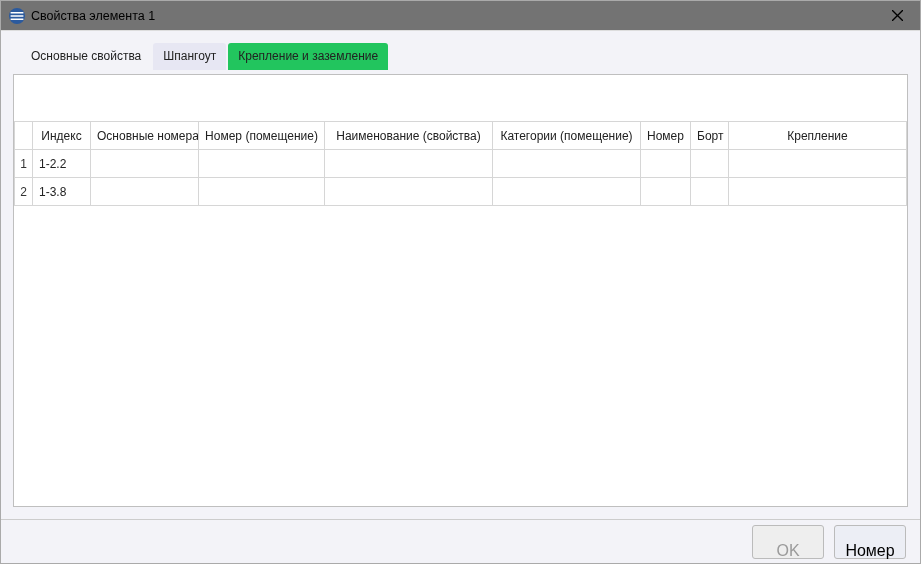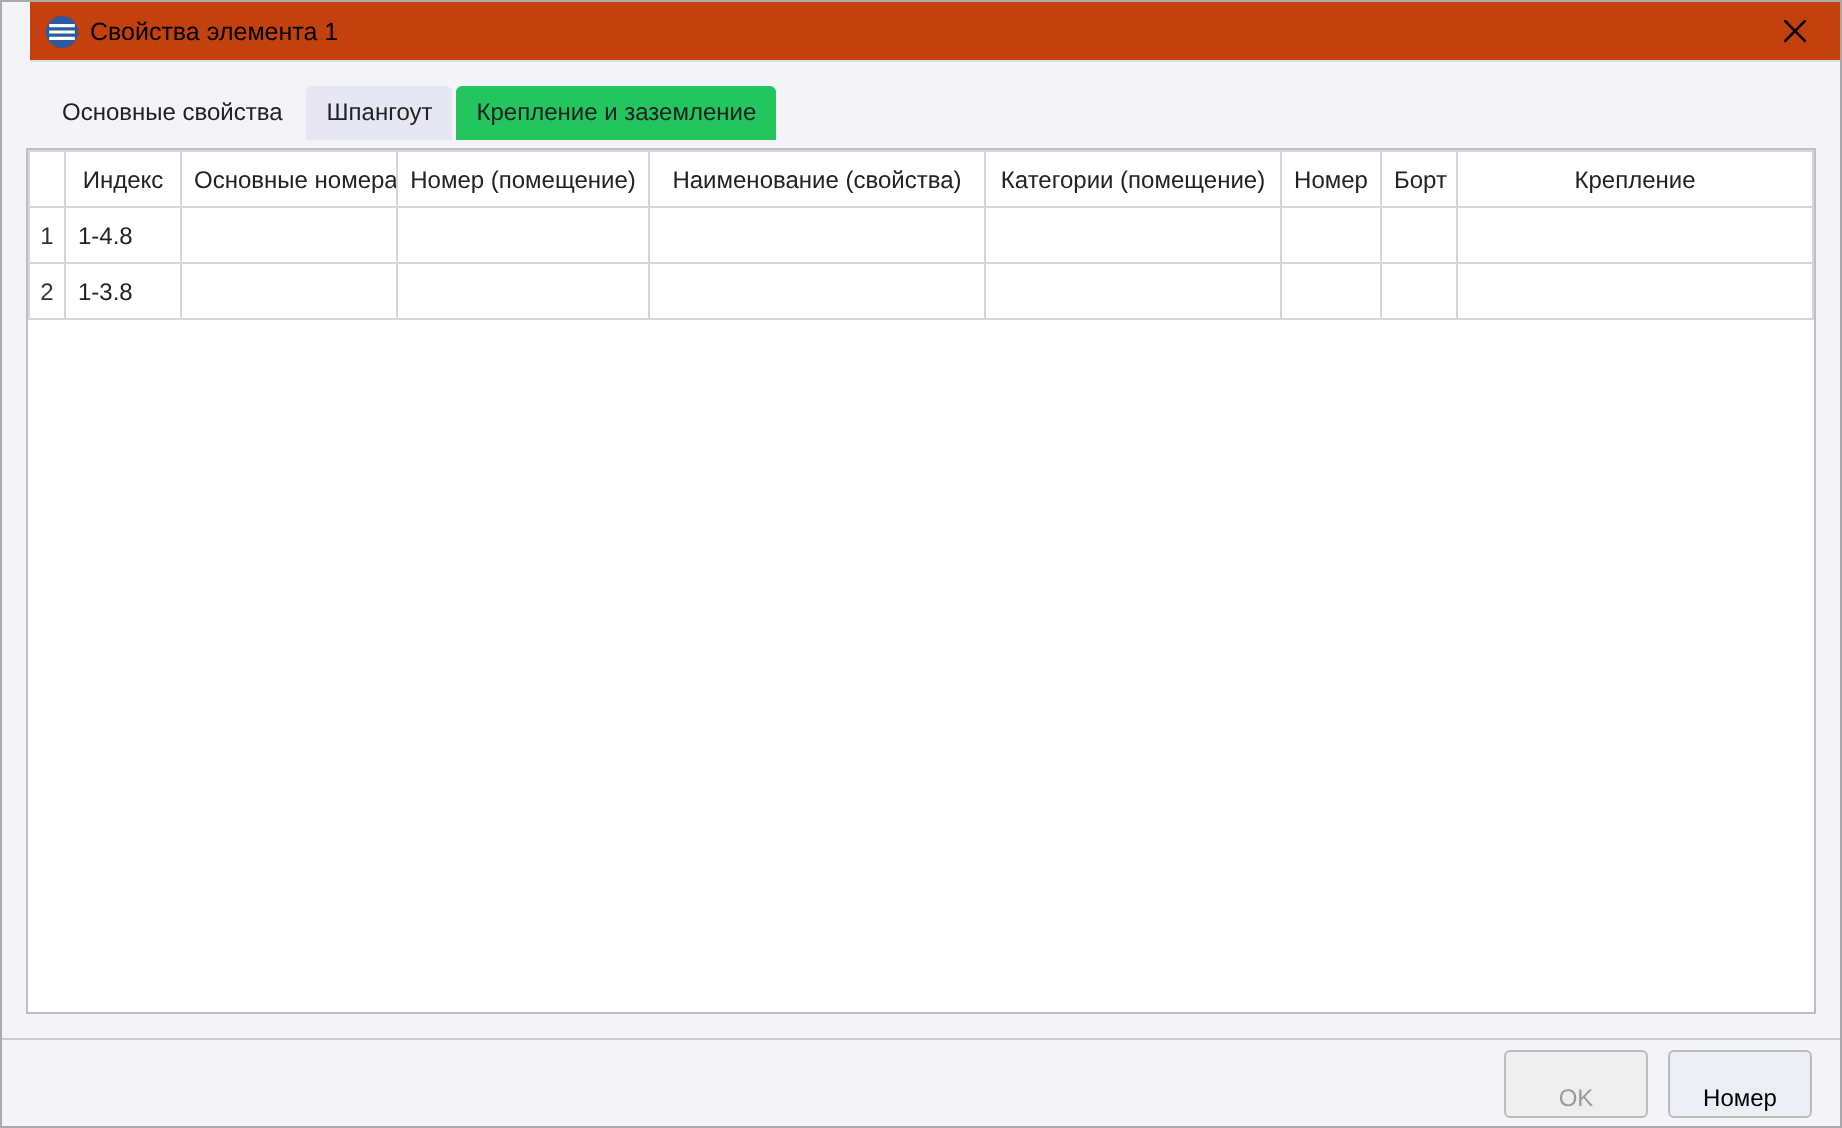--- a/index.html
+++ b/index.html
@@ -9,25 +9,24 @@
       background: #f3f3f8;
       width: 921px;
       height: 564px;
       overflow: hidden;
       display: flex;
       flex-direction: column;
       border: 1px solid #aaa;
     }
     .titlebar {
       height: 30px;
-      background: #c2410c;
+      background: #737373;
       display: flex;
       align-items: center;
       border-bottom: 1px solid #ddd;
-      margin-left: 14px;
     }
     .titlebar .icon {
       width: 16px; height: 16px;
       margin: 0 6px 0 8px;
       border-radius: 50%;
       background: #2b5a9e;
       display: flex; align-items: center; justify-content: center;
       color: #fff; font-size: 10px; font-weight: bold;
     }
     .titlebar .title { flex: 1; color: #000; font-size: 12.5px; }
@@ -68,20 +67,21 @@
       margin: 4px 12px 0 12px;
       flex: 1;
       border: 1px solid #bfbfbf;
       background: #fff;
       overflow: hidden;
     }
     table {
       border-collapse: collapse;
       width: 100%;
       table-layout: fixed;
+      margin-top: 46px;
     }
     th, td {
       border: 1px solid #d6d6d6;
       padding: 6px 6px;
       text-align: left;
       font-weight: normal;
       font-size: 12px;
       color: #222;
       height: 28px;
       white-space: nowrap;
@@ -118,21 +118,21 @@
       gap: 10px;
       margin-top: 12px;
     }
     .btn {
       min-width: 72px;
       height: 15px;
       border: 1px solid #bbb;
       background: #eceef5;
       border-radius: 3px;
       font-family: inherit;
-      font-size: 12px;
+      font-size: 16px;
       cursor: pointer;
       padding: 16px 10px;
     }
     .btn:disabled {
       color: #9a9a9a;
       background: #eee;
       cursor: default;
     }
   </style>
 </head>
@@ -182,21 +182,21 @@
           <th>Наименование (свойства)</th>
           <th>Категории (помещение)</th>
           <th>Номер</th>
           <th>Борт</th>
           <th>Крепление</th>
         </tr>
       </thead>
       <tbody>
         <tr>
           <td class="rownum">1</td>
-          <td>1-4.8</td>
+          <td>1-2.2</td>
           <td></td>
           <td></td>
           <td></td>
           <td></td>
           <td></td>
           <td></td>
           <td></td>
         </tr>
         <tr>
           <td class="rownum">2</td>

